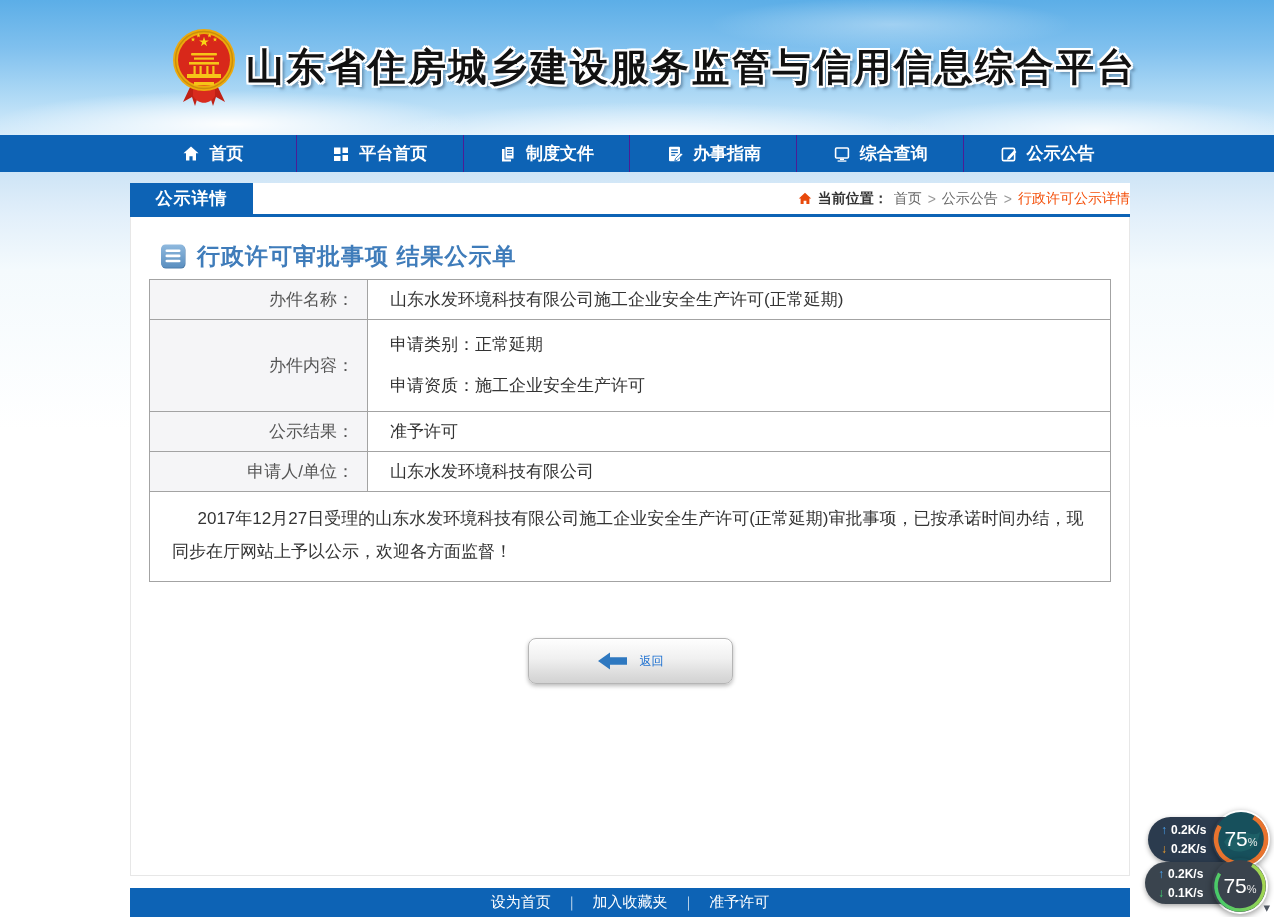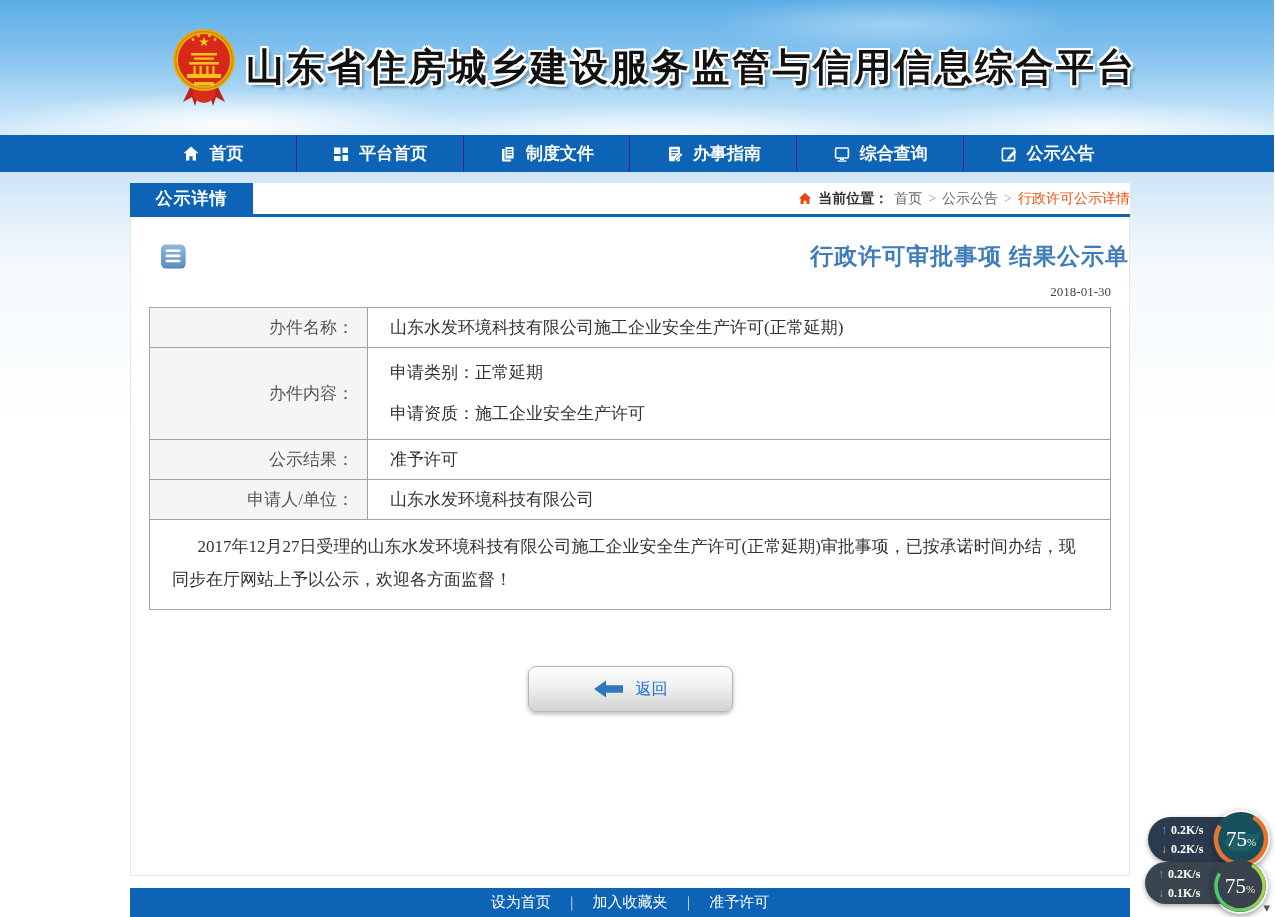--- a/index.html
+++ b/index.html
@@ -7,21 +7,20 @@
   body {
     font-family: "Liberation Sans", "DejaVu Sans", sans-serif;
     background: #fff;
     overflow: hidden;
   }
   .page {
     position: relative;
     width: 1274px; height: 917px;
     background: linear-gradient(180deg, #cde4f6 170px, #e2effa 215px, #f4fafd 270px, #ffffff 430px);
     overflow: hidden;
-    font-family: Liberation Serif, serif;
   }
   
   .site-header {
     height: 135px;
     background:
       radial-gradient(ellipse 340px 48px at 18% 92%, rgba(255,255,255,.95), rgba(255,255,255,0) 70%),
       radial-gradient(ellipse 420px 55px at 52% 104%, rgba(255,255,255,.9), rgba(255,255,255,0) 70%),
       radial-gradient(ellipse 300px 45px at 86% 96%, rgba(255,255,255,.75), rgba(255,255,255,0) 70%),
       radial-gradient(ellipse 260px 38px at 70% 18%, rgba(255,255,255,.35), rgba(255,255,255,0) 70%),
       linear-gradient(180deg, #5caee7 0%, #7fc0ee 35%, #b4dcf6 75%, #d8edfb 100%);
@@ -69,21 +68,21 @@
   .bc-prefix { color: #333; font-weight: bold; }
   .bc-link { color: #666; text-decoration: none; cursor: pointer; }
   .bc-sep { color: #999; }
   .bc-current { color: #f4500b; }
   
   .panel {
     background: #fff; height: 659px; position: relative;
     border: 1px solid #e7e7e7; border-top: none;
   }
   .doc-title-row {
-    padding-top: 24px; display: flex; align-items: center; justify-content: space-between; gap: 10px; margin-left: 29px;
+    padding-top: 24px; display: flex; align-items: center; justify-content: flex-start; gap: 10px; margin-left: 29px;
   }
   .doc-icon { width: 27px; height: 27px; display: inline-flex; }
   .doc-title { font-size: 23px; font-weight: bold; color: #3f7cba; letter-spacing: 1px; }
   .doc-date { text-align: right; margin: 12px 18px 0 0; font-size: 13px; color: #444; }
   table.detail {
     width: calc(100% - 36px); margin: 7px 18px 0; border-collapse: collapse; table-layout: fixed;
   }
   table.detail td { border: 1px solid #a3a3a3; font-size: 17px; vertical-align: middle; }
   td.lbl {
     width: 218px; background: #f5f5f7; color: #555;
@@ -96,21 +95,21 @@
   td.val-multi p + p { margin-top: 21px; }
   td.notice {
     padding: 10px 22px 13px; line-height: 33px; color: #333; text-indent: 1.5em;
   }
   .back-btn {
     display: flex; align-items: center; justify-content: center; gap: 12px;
     width: 205px; height: 46px; margin: 56px auto 0;
     border: 1px solid #b5b5b5; border-radius: 8px; cursor: pointer;
     background: linear-gradient(180deg, #fefefe 0%, #f0f0f0 45%, #dcdcdc 80%, #d2d2d2 100%);
     box-shadow: 0 2px 4px rgba(0,0,0,.28), inset 0 1px 0 #fff;
-    font-family: inherit; font-size: 16px; color: #1b6fd0;
+    font-family: inherit; font-size: 12px; color: #1b6fd0;
   }
   .back-arrow { display: inline-flex; width: 31px; height: 22px; }
   
   .site-footer {
     margin-top: 12px; height: 29px; background: #0d63b5;
     display: flex; align-items: center; justify-content: center; gap: 14px;
     color: #fff; font-size: 15px;
   }
   .site-footer a { color: #fff; text-decoration: none; cursor: pointer; }
   .ft-sep { color: #cfe0f0; font-size: 14px; }
@@ -276,21 +275,20 @@
             </defs>
             <rect x="1.5" y="2.5" width="24" height="23" rx="4.5" fill="#4c7dab"></rect>
             <rect x="1" y="1.5" width="24" height="23" rx="4.5" fill="url(#docg)"></rect>
             <rect x="5.5" y="6.5" width="15" height="2.6" rx="1.3" fill="#fff"></rect>
             <rect x="5.5" y="11.6" width="15" height="2.6" rx="1.3" fill="#fff"></rect>
             <rect x="5.5" y="16.7" width="15" height="2.6" rx="1.3" fill="#fff"></rect>
           </svg>
         </span>
         <h2 class="doc-title">行政许可审批事项 结果公示单</h2>
       </div>
-      <div class="doc-date">2018-01-30</div>
 
       <table class="detail">
         <tbody>
           <tr class="r-single">
             <td class="lbl">办件名称：</td>
             <td class="val">山东水发环境科技有限公司施工企业安全生产许可(正常延期)</td>
           </tr>
           <tr>
             <td class="lbl">办件内容：</td>
             <td class="val val-multi">

